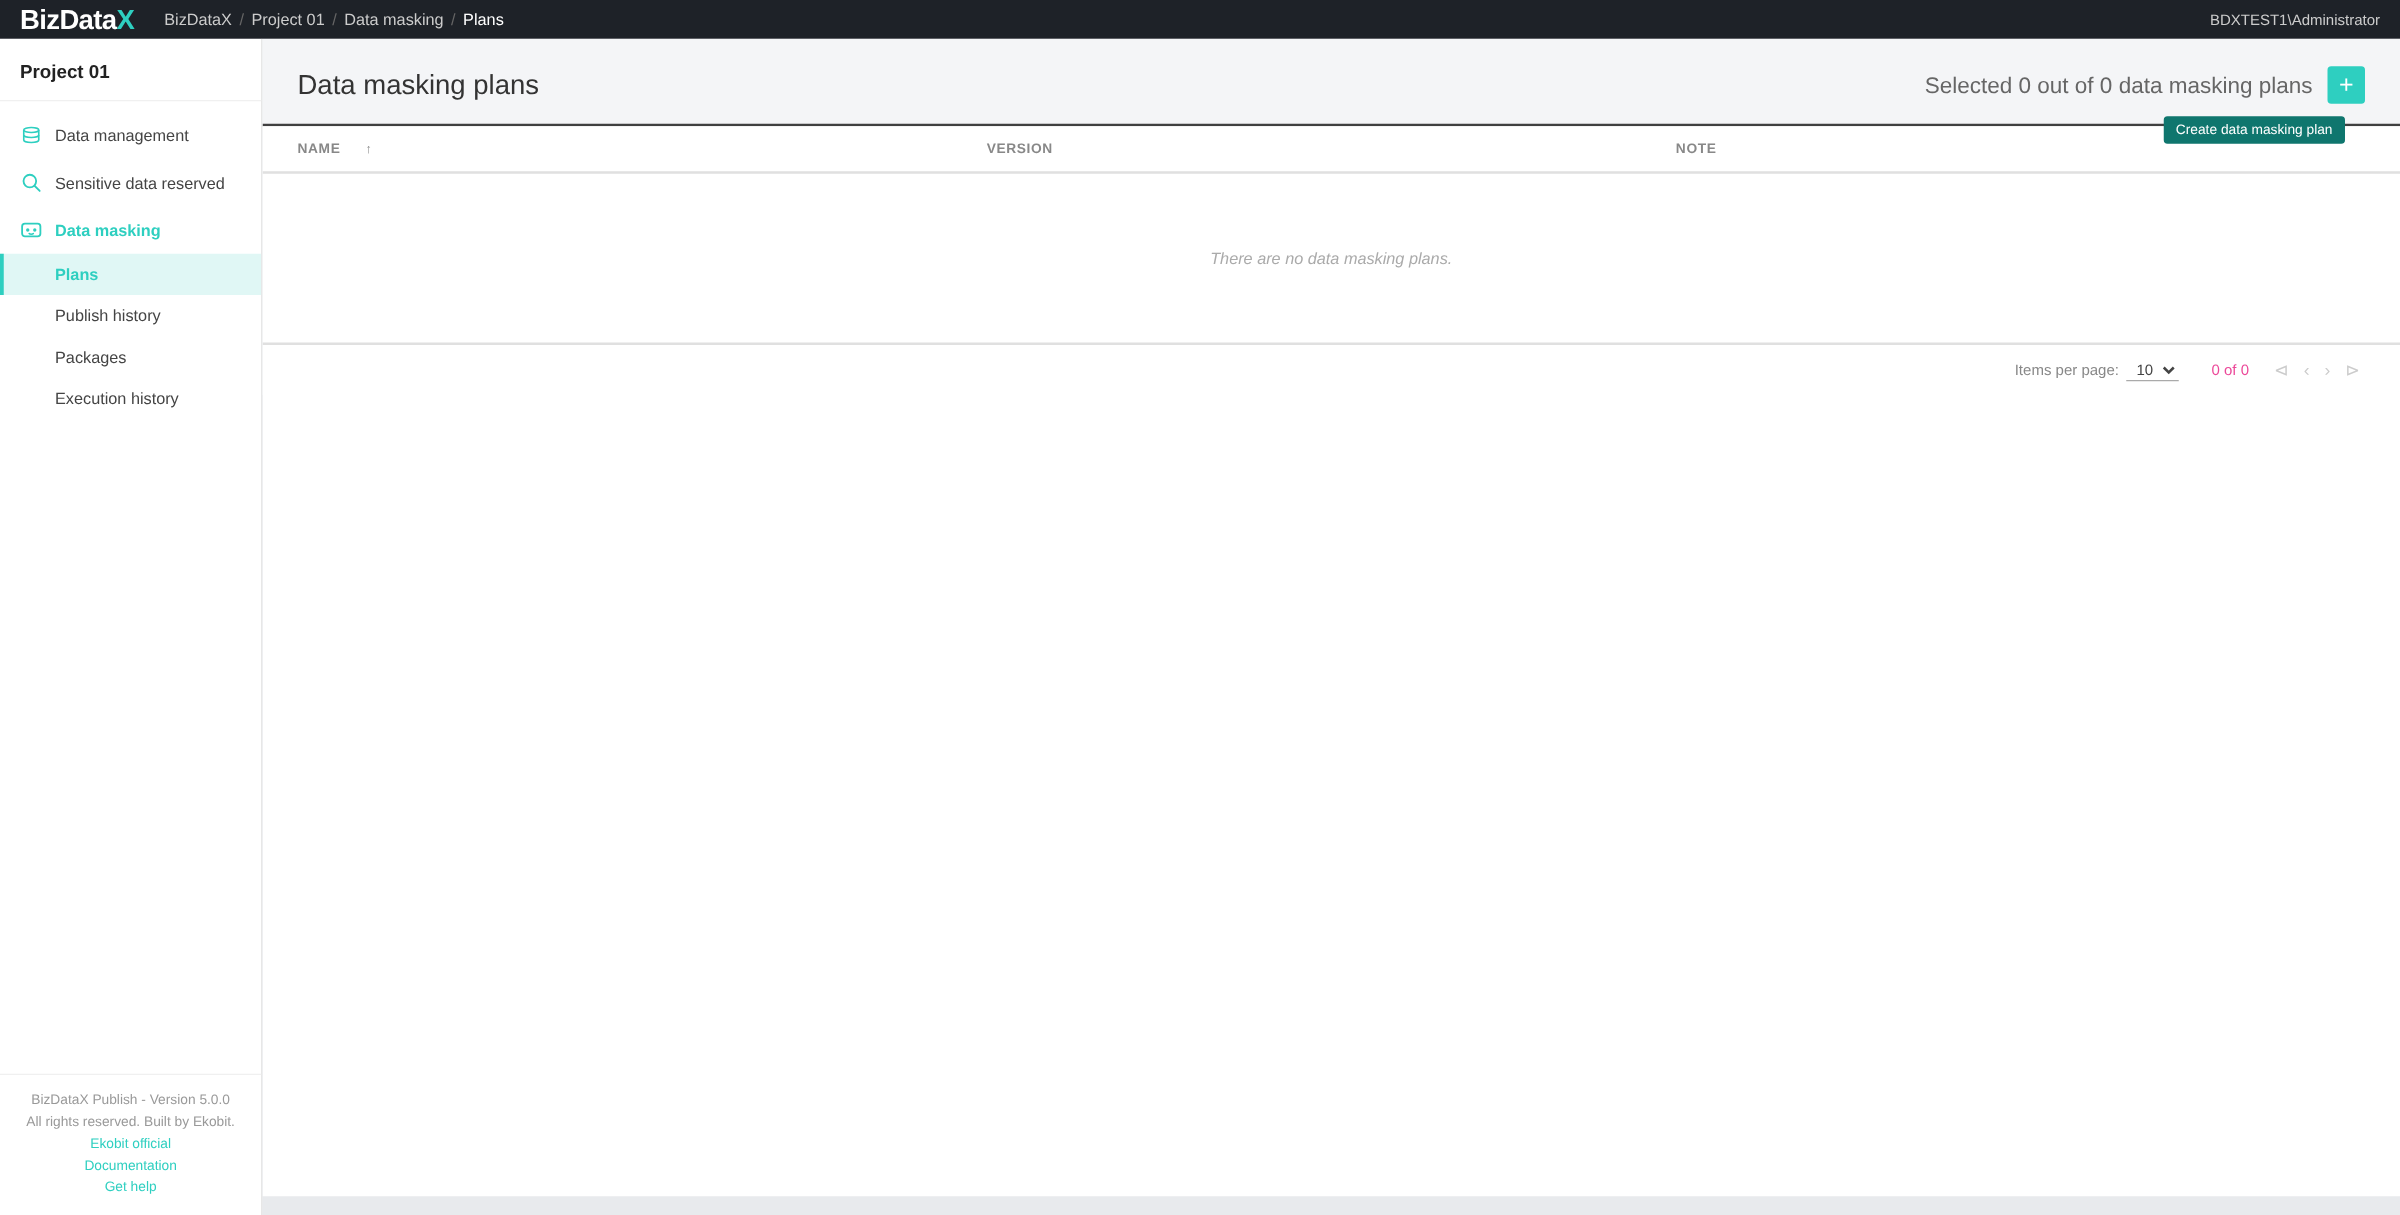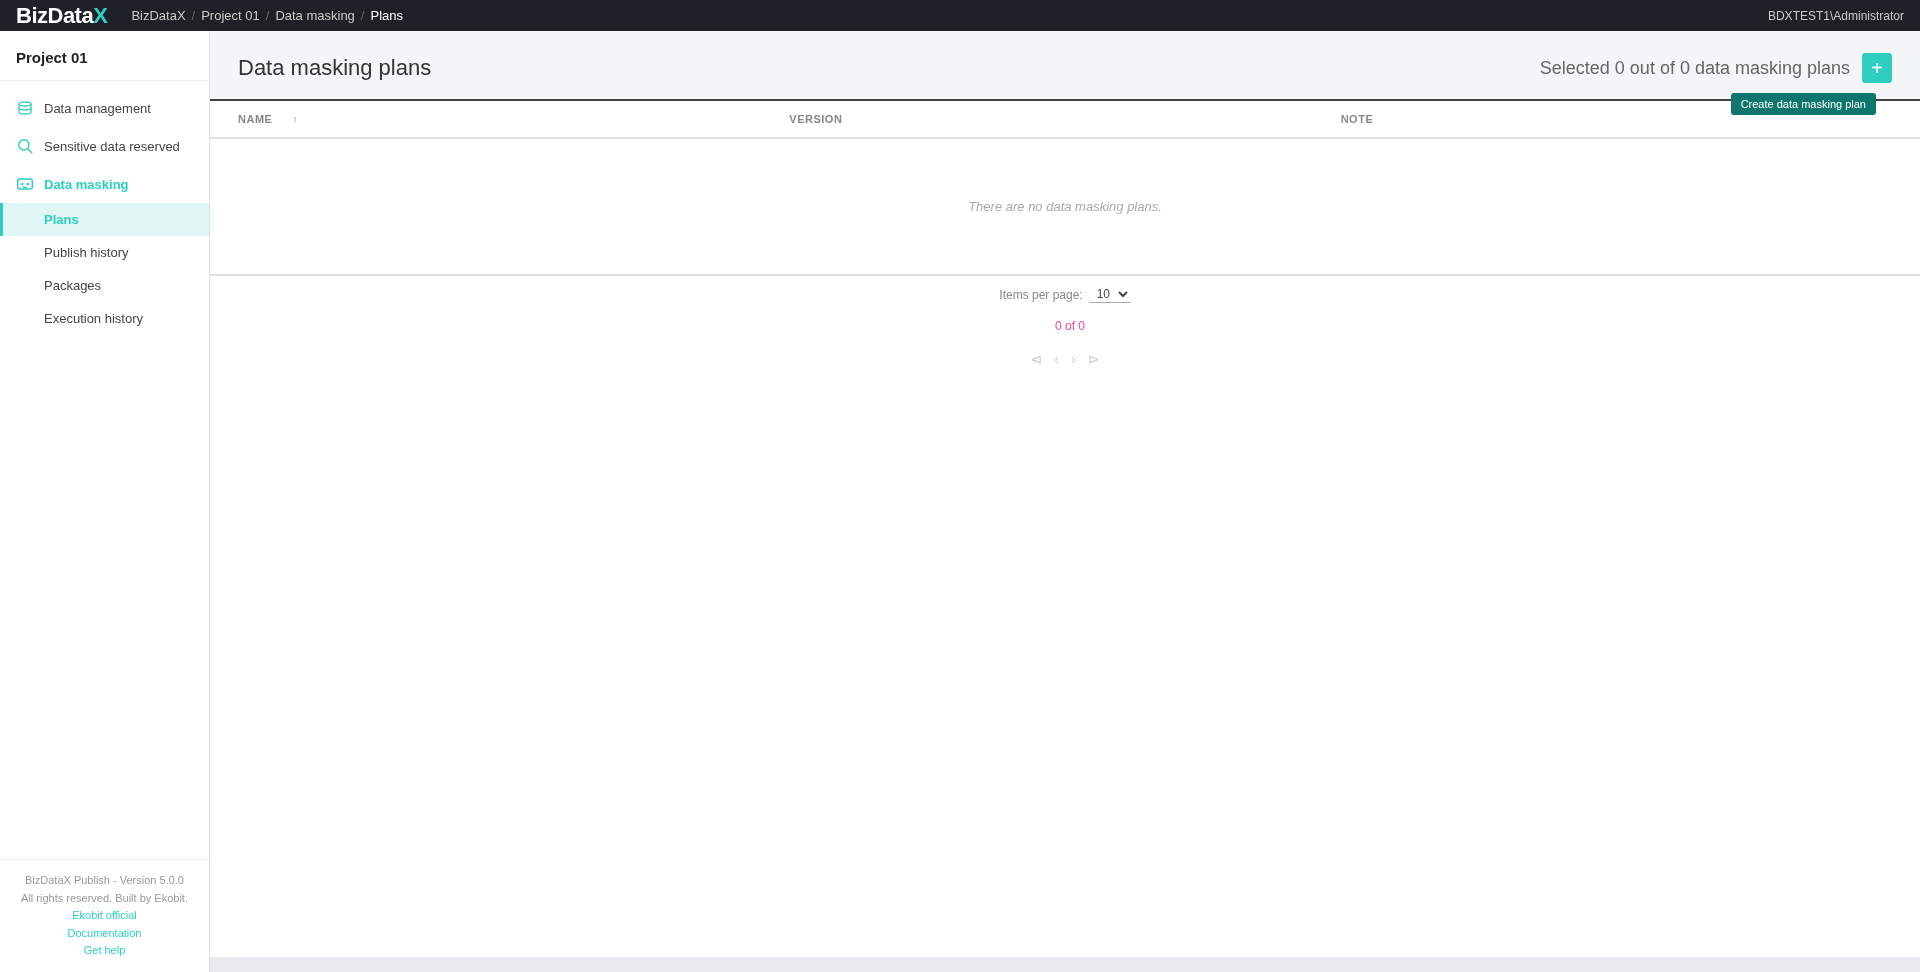--- a/index.html
+++ b/index.html
@@ -205,27 +205,26 @@
     .table-empty {
       padding: 60px 28px;
       text-align: center;
       color: #aaa;
       font-style: italic;
       font-size: 13px;
     }
     .table-footer {
       display: flex;
       align-items: center;
-      justify-content: flex-start;
+      justify-content: flex-end;
       padding: 10px 28px;
       border-top: 2px solid #e0e0e0;
       gap: 16px;
       color: #888;
       font-size: 12px;
-      flex-direction: column;
     }
     .items-per-page {
       display: flex;
       align-items: center;
       gap: 6px;
     }
     .page-select {
       border: none;
       border-bottom: 1px solid #aaa;
       background: transparent;

